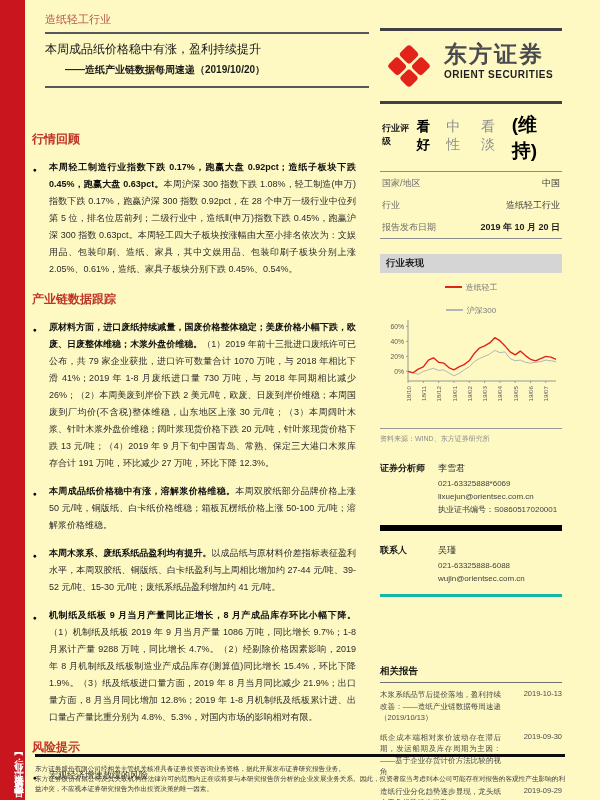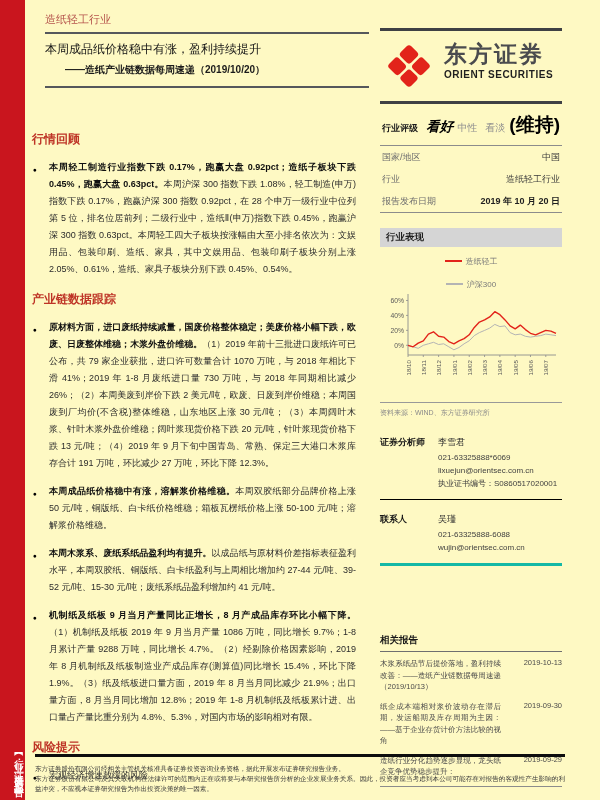--- a/index.html
+++ b/index.html
@@ -35,22 +35,22 @@
   .logo-row { display:flex; align-items:flex-start; padding:12px 2px 12px 6px; gap:12px; }
   .logo-icon { width:46px; height:46px; position:relative; flex:0 0 46px; }
   .logo-grid { position:absolute; left:4px; top:4px; width:38px; height:38px;
     display:grid; grid-template-columns:1fr 1fr; grid-template-rows:1fr 1fr; gap:3px;
     transform:rotate(45deg) scale(.82); }
   .logo-grid div { background:#E2231A; border-radius:4px; }
   .brand-cn { font-size:23px; font-weight:bold; color:#4A4B4E; letter-spacing:2px; line-height:1; }
   .brand-en { font-size:10px; font-weight:bold; color:#1f1f1f; letter-spacing:.5px; margin-top:3px; }
   .rating-row { display:flex; align-items:baseline; padding:8px 2px 7px; }
   .rating-label { font-size:9px; font-weight:bold; color:#1a1a1a; }
-  .rating-value { margin-left:auto; font-size:13.5px; font-weight:bold; color:#000;font-style:italic; }
-  .rating-opt { font-size:10px; color:#8f8f8f; margin:0 4px; }
+  .rating-value { margin-left:auto; font-size:13.5px; font-weight:bold; color:#000; }
+  .rating-opt { font-size:14px; color:#8f8f8f; margin:0 4px; }
   .rating-suffix { font-size:19px; font-weight:bold; color:#000; }
   .thin { border-top:1px solid #8C8C8C; }
   .info-row { display:flex; justify-content:space-between; font-size:9px; padding:5px 2px 4px; }
   .info-row .lab { color:#6E6E6E; }
   .info-row .val { color:#3a3a3a; }
   .info-row .val.b { font-weight:bold; color:#1e1e1e;text-align:right; }
   .perf-h { margin-top:15px; background:#D5D5D5; font-size:9.5px; font-weight:bold; color:#1f1f1f; padding:3px 6px; }
   .legend { display:flex; justify-content:center; align-items:center; gap:12px; font-size:8px; color:#7A7A7A; margin:9px 0 1px;flex-direction:column; }
   .legend .sw { display:inline-block; width:17px; height:2px; margin-right:4px; vertical-align:2px; }
   .source { border-top:1px solid #999; margin-top:3px; padding:5px 0 2px; font-size:7px; color:#8A8A8A; }
@@ -196,21 +196,21 @@
           <line x1="135.17241379310346" y1="64" x2="135.17241379310346" y2="66" stroke="#8c8c8c" stroke-width="0.8"></line>
           <text x="137.77241379310345" y="69" text-anchor="end" font-size="6.2" fill="#5a5a5a" font-family="Liberation Sans, DejaVu Sans, sans-serif" transform="rotate(-90 137.77241379310345 69)">19/05</text>
           <line x1="150.48275862068965" y1="64" x2="150.48275862068965" y2="66" stroke="#8c8c8c" stroke-width="0.8"></line>
           <text x="153.08275862068965" y="69" text-anchor="end" font-size="6.2" fill="#5a5a5a" font-family="Liberation Sans, DejaVu Sans, sans-serif" transform="rotate(-90 153.08275862068965 69)">19/06</text>
           <line x1="165.79310344827587" y1="64" x2="165.79310344827587" y2="66" stroke="#8c8c8c" stroke-width="0.8"></line>
           <text x="168.39310344827587" y="69" text-anchor="end" font-size="6.2" fill="#5a5a5a" font-family="Liberation Sans, DejaVu Sans, sans-serif" transform="rotate(-90 168.39310344827587 69)">19/07</text>
         </svg>
     </div>
     <div class="source">资料来源：WIND、东方证券研究所</div>
 
-    <div class="person" style="border-bottom:1px solid #000000;">
+    <div class="person" style="border-bottom:6px solid #000000;">
       <div class="plab">证券分析师</div>
       <div class="pvals">
         <div class="pname">李雪君</div>
         <div>021-63325888*6069</div>
         <div>lixuejun@orientsec.com.cn</div>
         <div>执业证书编号：S0860517020001</div>
       </div>
     </div>
 
     <div class="person" style="border-bottom:3px solid #14b8a6; margin-top:13px;">

